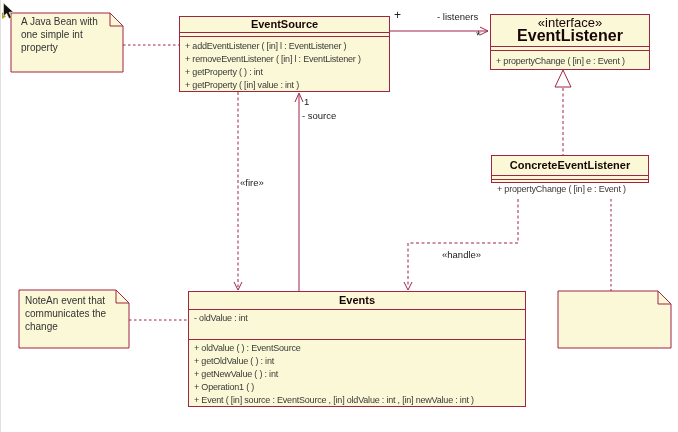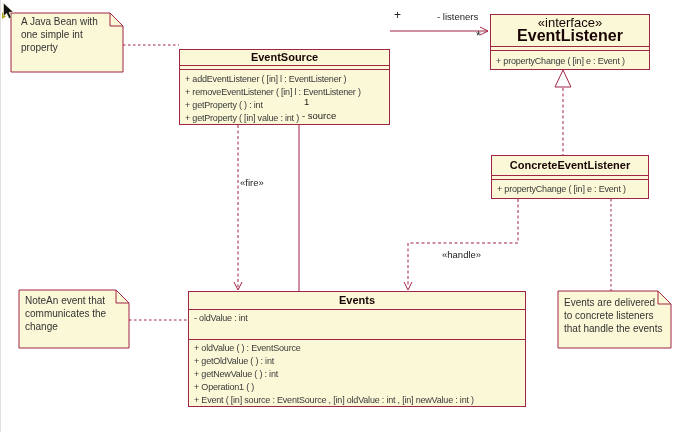--- a/index.html
+++ b/index.html
@@ -19,30 +19,30 @@
     border-bottom:1px solid #A02545;text-align:center;font-weight:bold;
     font-size:11px;color:#1a0505;
   }
   .c-stereo{font-weight:normal;font-size:13px;line-height:12px;color:#1a0505;}
   .c-attrs{border-bottom:1px solid #A02545;box-sizing:border-box;}
   .member{
     font-size:9px;color:#3A3A3A;white-space:nowrap;padding-left:5px;
     letter-spacing:-0.2px;line-height:13px;
   }
   
-  #cls-eventsource{left:178px;top:16px;width:211px;height:76px;margin-top:33px;}
+  #cls-eventsource{left:178px;top:16px;width:211px;height:76px;}
   #cls-eventsource .c-title{line-height:14px;height:15px;}
   #cls-eventsource .c-attrs{height:4px;}
   #cls-eventsource .c-ops{padding-top:3px;}
   #cls-eventlistener{left:489px;top:14px;width:160px;height:56px;}
   #cls-eventlistener .c-title{height:29px;padding-top:2px;}
   #cls-eventlistener .c-title .c-name{line-height:13px;font-size:16px;}
   #cls-eventlistener .c-attrs{height:4px;}
   #cls-eventlistener .c-ops{padding-top:4px;}
-  #cls-concrete{left:490px;top:155px;width:158px;height:44px;}
+  #cls-concrete{left:490px;top:155px;width:158px;height:28px;}
   #cls-concrete .c-title{line-height:18px;height:19px;}
   #cls-concrete .c-attrs{height:4px;}
   #cls-concrete .c-ops{padding-top:3px;}
   #cls-event{left:187px;top:291px;width:338px;height:116px;}
   #cls-event .c-title{line-height:16px;height:17px;}
   #cls-event .c-attrs{height:30px;padding-top:2px;}
   #cls-event .c-ops{padding-top:2px;}
   
   .ntext{position:absolute;z-index:3;font-size:10px;line-height:13px;color:#333;}
   .ntext div{white-space:nowrap;}
@@ -151,25 +151,20 @@
   <div class="ntext" style="left:20px;top:15px;">
     <div>A Java Bean with</div>
     <div>one simple int</div>
     <div>property</div>
   </div>
   <div class="ntext" style="left:24px;top:294px;">
     <div>NoteAn event that</div>
     <div>communicates the</div>
     <div>change</div>
   </div>
-  <div class="ntext" style="left:563px;top:296px;">
-    <div>Events are delivered</div>
-    <div>to concrete listeners</div>
-    <div>that handle the events</div>
-  </div>
 
   <div class="elabel big" style="left:393px;top:8px;">+</div>
   <div class="elabel" style="left:436px;top:11px;">- listeners</div>
   <div class="elabel big" style="left:475px;top:29px;">*</div>
   <div class="elabel" style="left:303px;top:96px;">1</div>
   <div class="elabel" style="left:301px;top:110px;">- source</div>
   <div class="elabel" style="left:239px;top:177px;">«fire»</div>
   <div class="elabel" style="left:441px;top:249px;">«handle»</div>
 
   <svg id="cursor" width="14" height="18" viewBox="0 0 14 18">

